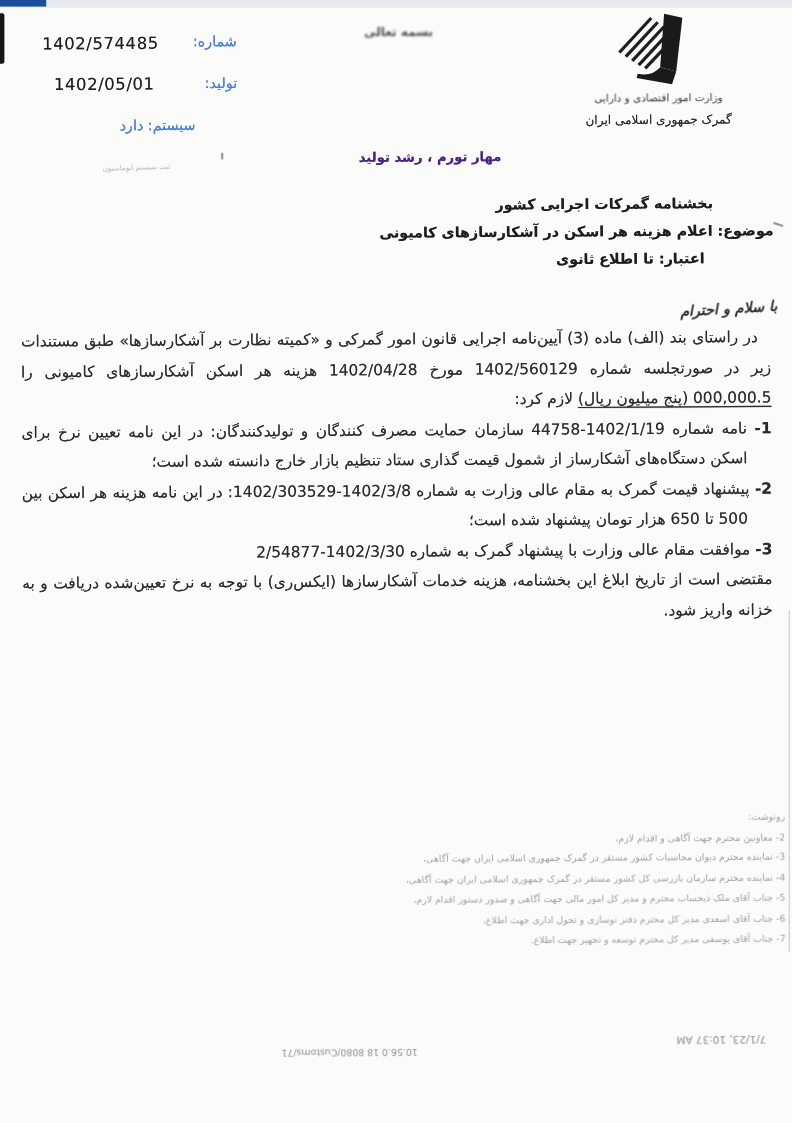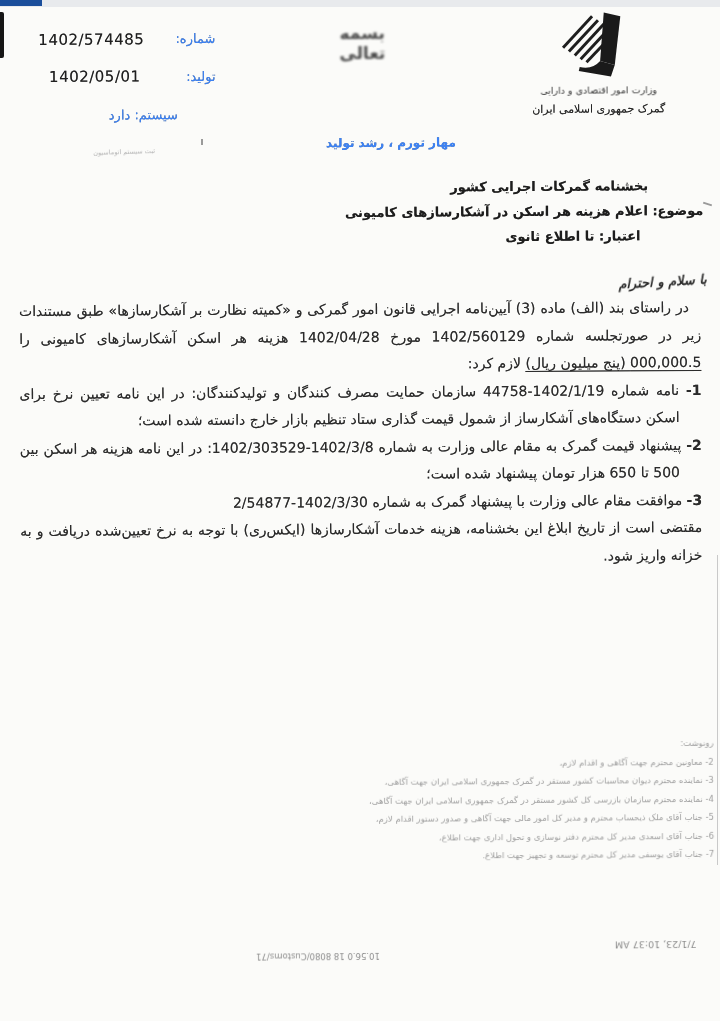--- a/index.html
+++ b/index.html
@@ -19,24 +19,24 @@
   .left-nick{top:12px;left:0;width:4px;height:46px;background:#161616;border-radius:0 2px 2px 0;}
   .right-line{top:555px;left:717px;width:1px;height:310px;background:#c9c9c9;}
   .speck{background:#9a9a9a;}
 
   
   .field-label{font-size:13px;text-align:right;}
   .field-value{font-size:15px;text-align:right;letter-spacing:0.5px;color:#1f1f1f;}
   .automation{font-size:6.5px;color:#b3b3b3;transform:rotate(-1.5deg);filter:blur(0.2px);}
 
   
-  .besmellah{font-size:17px;font-weight:bold;color:#4a4a4a;filter:blur(0.8px);text-align:center;}
+  .besmellah{font-size:11px;font-weight:bold;color:#4a4a4a;filter:blur(0.8px);text-align:center;}
   .ministry{font-size:9.5px;color:#3a3a3a;filter:blur(0.5px);text-align:center;white-space:nowrap;}
   .org{font-size:11px;color:#262626;text-align:center;white-space:nowrap;}
-  .slogan{font-size:12px;font-weight:bold;color:#3b82f6;text-align:center;white-space:nowrap;}
+  .slogan{font-size:12px;font-weight:bold;color:#4c1d95;text-align:center;white-space:nowrap;}
 
   
   .title-line{font-size:13px;font-weight:bold;text-align:right;white-space:nowrap;color:#1d1d1d;}
 
   .greeting{font-size:13px;font-style:italic;font-weight:bold;color:#2a2a2a;
             transform:rotate(-3deg);filter:blur(0.2px);white-space:nowrap;}
 
   
   .body-text{width:682px;font-size:14px;line-height:27.5px;text-align:justify;color:#2b2b2b;}
   .body-text p{margin:0;}

